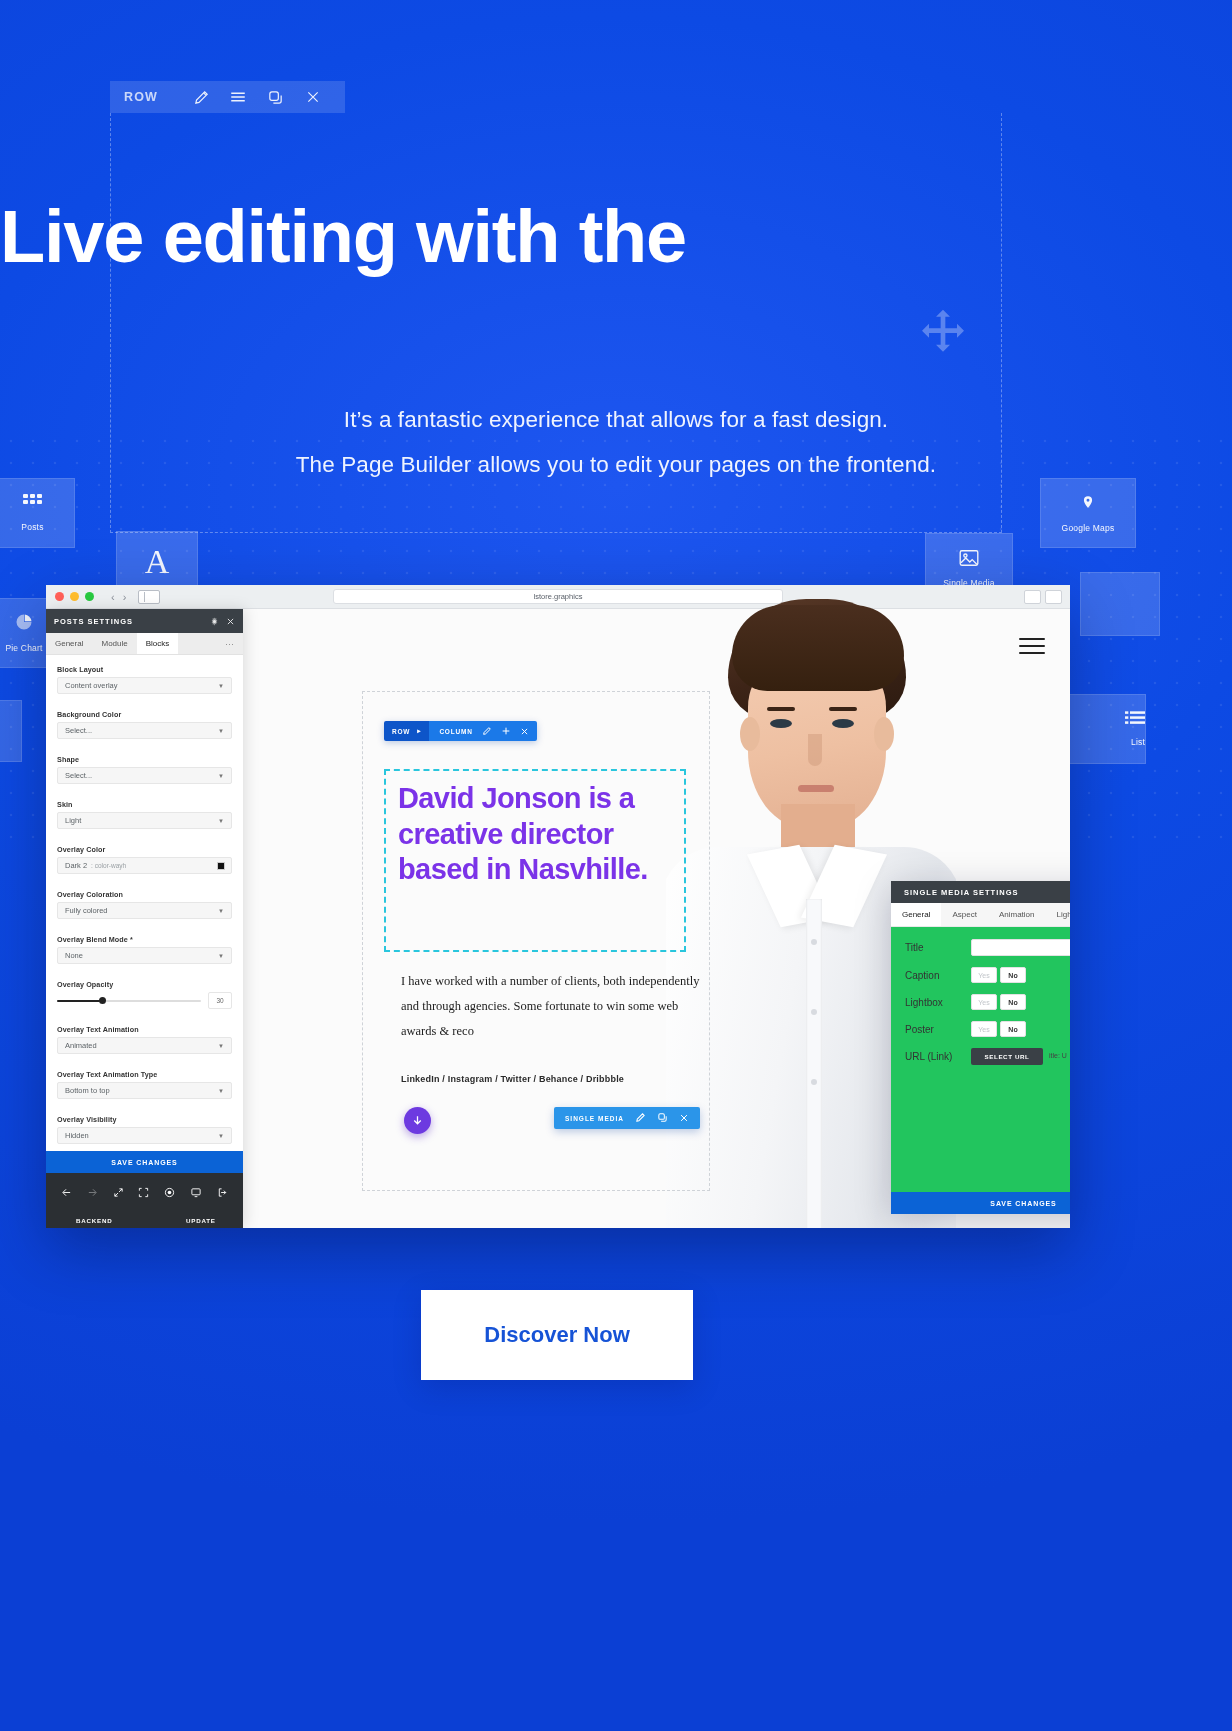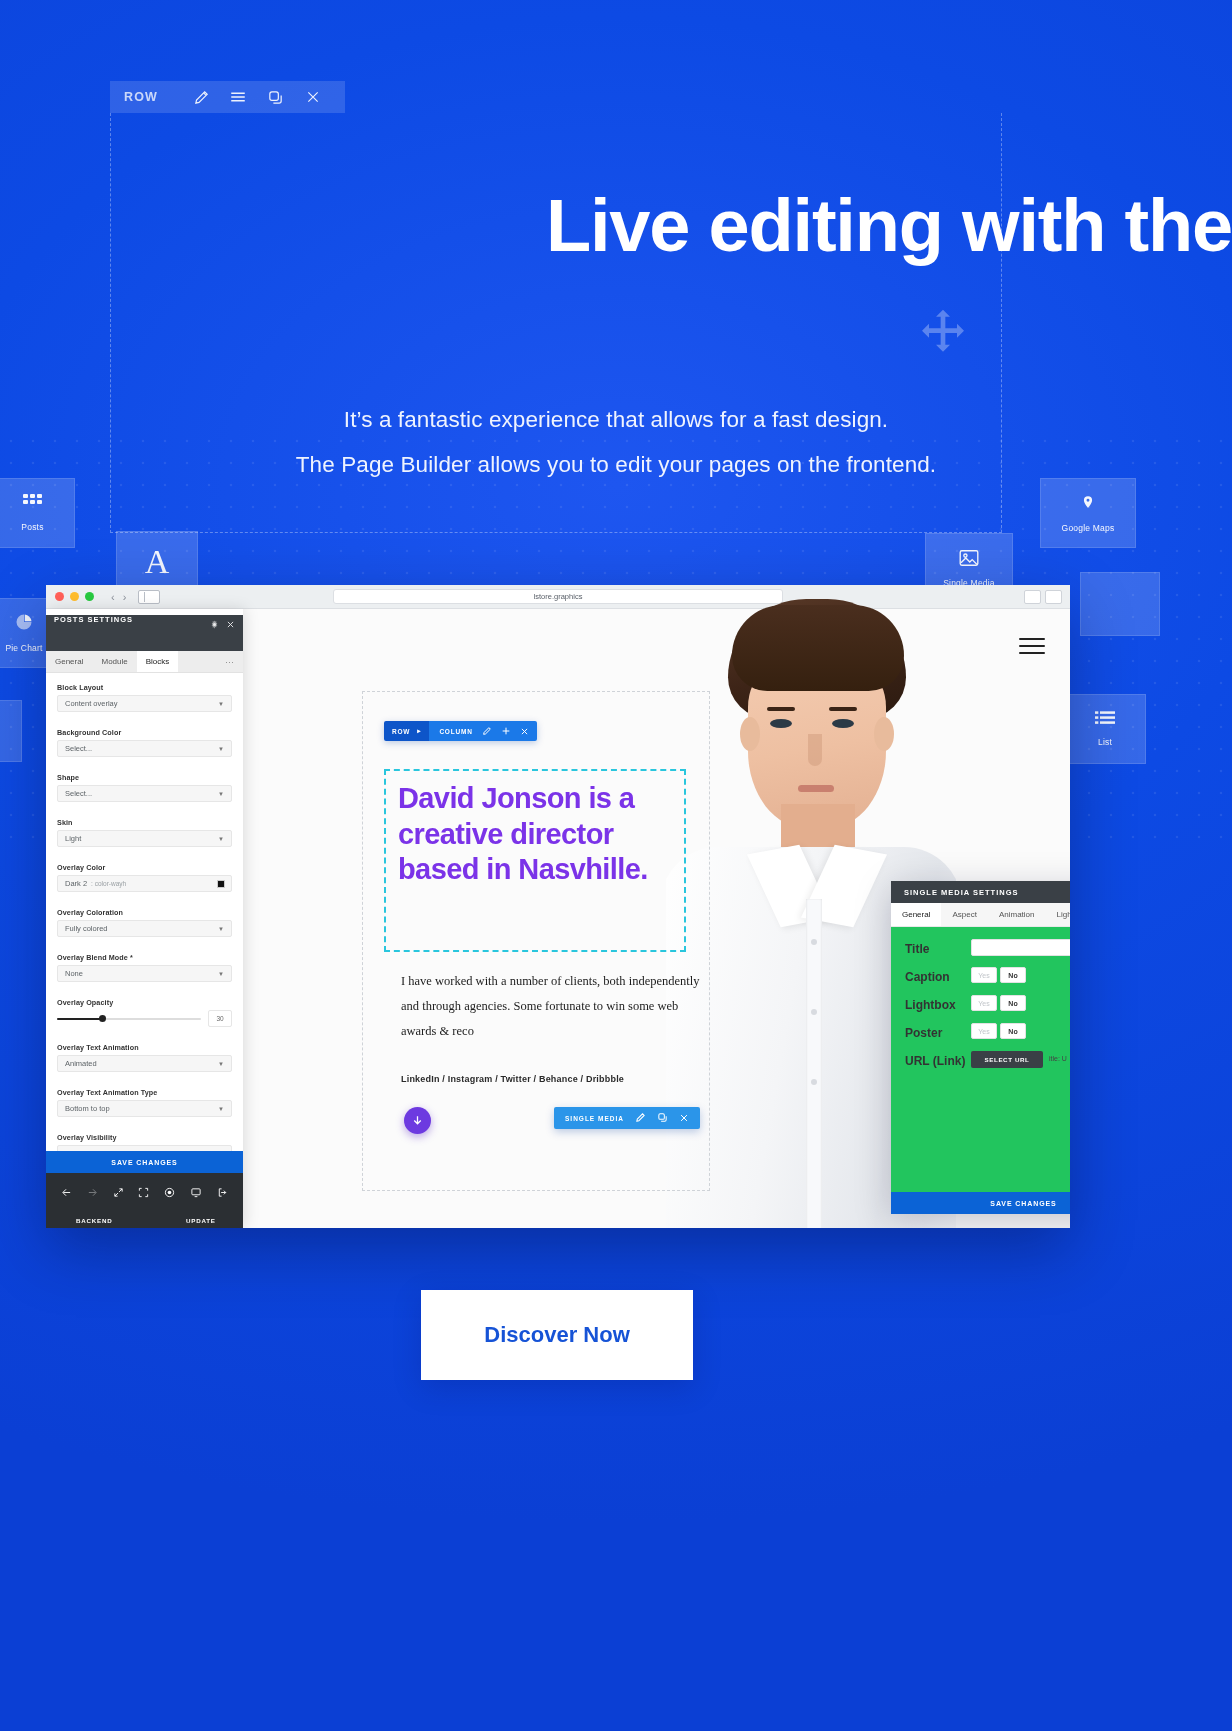--- a/index.html
+++ b/index.html
@@ -50,22 +50,22 @@
     border-top:none;
   }
 
   .move-icon {
     position:absolute; left:915px; top:305px; width:56px; height:56px;
     color: rgba(255,255,255,.30);
   }
 
   
   h1.hero-title {
-    position:absolute; left:0; right:0; top:181px;
-    text-align:right;
+    position:absolute; left:0; right:0; top:192px;
+    text-align:left;
     color:#fff;
     font-size:74px; line-height:1.22; font-weight:700;
     letter-spacing:-1.2px;
   }
   .hero-sub {
     position:absolute; left:0; right:0; top:398px;
     text-align:center;
     color: rgba(255,255,255,.93);
     font-size:22.5px; line-height:1.98; font-weight:400;
     letter-spacing:.1px;
@@ -83,21 +83,21 @@
   }
   .wcard .wlabel { font-size:8.5px; letter-spacing:.2px; opacity:.95; }
   .wcard .wicon { opacity:.95; }
 
   .wc-posts    { left:-10px;  top:478px; width:85px;  height:70px; }
   .wc-textbl   { left:116px;  top:531px; width:82px;  height:80px; }
   .wc-pie      { left:-16px;  top:598px; width:80px;  height:70px; }
   .wc-gmaps    { left:1040px; top:478px; width:96px;  height:70px; }
   .wc-simple   { left:925px;  top:533px; width:88px;  height:72px; }
   .wc-blank    { left:1080px; top:572px; width:80px;  height:64px; }
-  .wc-list     { left:1064px; top:694px; width:82px;  height:70px; }
+  .wc-list     { left:1064px; top:694px; width:82px;  height:70px;align-items:flex-end; }
   .wc-edge     { left:-18px;  top:700px; width:40px;  height:62px; }
 
   
   .browser {
     position:absolute; left:46px; top:585px;
     width:1024px; height:643px;
     background:#fff;
     box-shadow: 0 22px 60px rgba(0,0,30,.32);
     overflow:hidden;
   }
@@ -132,22 +132,22 @@
   .site-burger { position:absolute; right:25px; top:24px; width:26px; }
   .site-burger i { display:block; height:2px; background:#222; margin:5px 0; border-radius:1px; }
 
   
   .panel-left {
     position:absolute; left:0; top:0; width:197px; bottom:0;
     background:#fff; box-shadow:2px 0 14px rgba(0,0,0,.13);
     display:flex; flex-direction:column; z-index:6;
   }
   .pl-header {
-    height:36px; background:#3a4046; display:flex; 
-    padding:0 8px; color:#fff;margin-top:6px;
+    height:24px; background:#3a4046; display:flex; align-items:center;
+    padding:0 8px; color:#fff;
   }
   .pl-header .t { font-size:7.5px; font-weight:700; letter-spacing:1px; flex:1; }
   .pl-header .hi { margin-left:7px; opacity:.9; }
   .pl-tabs {
     display:flex; background:#ededed; height:22px; align-items:stretch;
     border-bottom:1px solid #e2e2e2;
   }
   .pl-tab {
     display:flex; align-items:center; padding:0 9px;
     font-size:8px; color:#555;
@@ -282,21 +282,21 @@
     background:#22c55e; box-shadow:0 8px 34px rgba(0,0,40,.22); z-index:7;
     overflow:hidden; display:flex; flex-direction:column;
   }
   .pr-header { height:22px; background:#3a4046; color:#fff; display:flex; align-items:center; padding:0 13px;}
   .pr-header .t{ font-size:7.5px; font-weight:700; letter-spacing:1px;}
   .pr-tabs { height:24px; display:flex; border-bottom:1px solid #e9e9e9; background:#f6f6f6;}
   .pr-tab { display:flex; align-items:center; padding:0 11px; font-size:8px; color:#555;}
   .pr-tab.active{ background:#fff; color:#222;}
   .pr-body { flex:1; padding:12px 0 0 14px; }
   .pr-row { display:flex; align-items:flex-start; margin-bottom:11px; }
-  .pr-lab { width:66px; font-size:12px; color:#333; font-weight:700; padding-top:3px;}
+  .pr-lab { width:66px; font-size:10px; color:#333; font-weight:400; padding-top:3px;}
   .pr-input { width:128px; height:17px; border:1px solid #e2e2e2; border-radius:2px; background:#fff;}
   .thumb {
     width:53px; height:62px; border:1px solid #e2e2e2; border-radius:2px;
     overflow:hidden; position:relative; background:#f2f2f2;
   }
   .th-hair{position:absolute;left:12px;top:4px;width:30px;height:20px;background:#3d2417;border-radius:15px 15px 4px 4px;}
   .th-face{position:absolute;left:16px;top:12px;width:22px;height:26px;background:#eec0a2;border-radius:11px;}
   .th-shirt{position:absolute;left:2px;top:36px;width:49px;height:28px;background:#fff;border-radius:12px 12px 0 0;}
   .yn { display:flex; gap:3px; }
   .yn .y, .yn .n {

